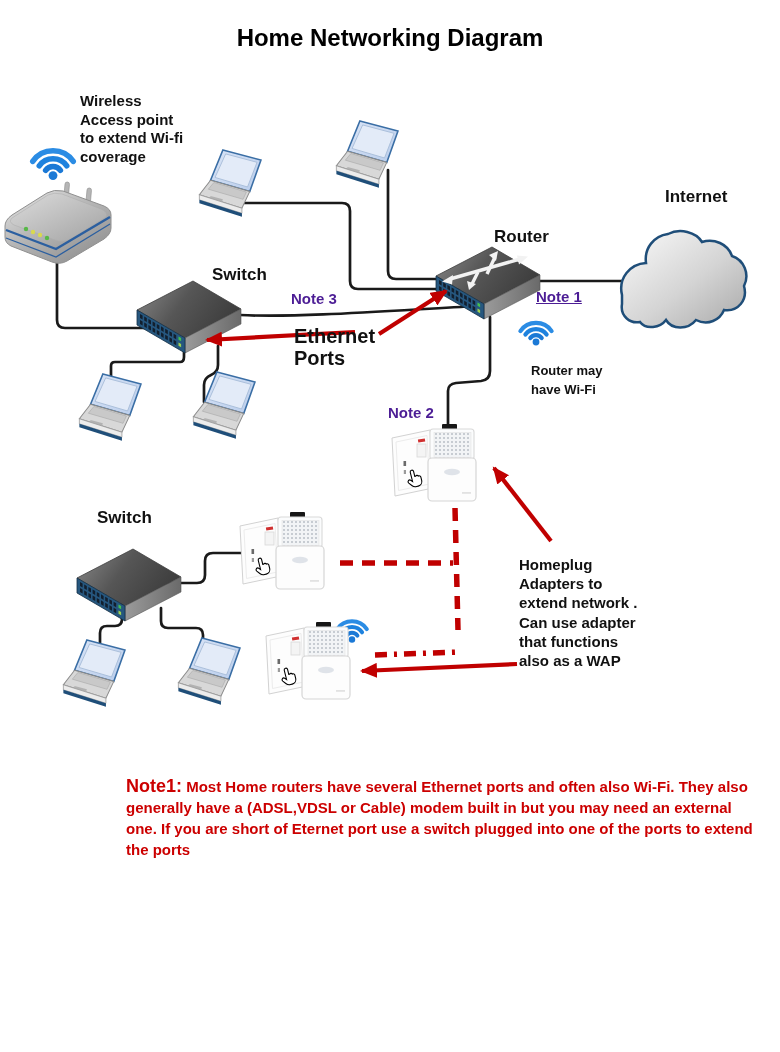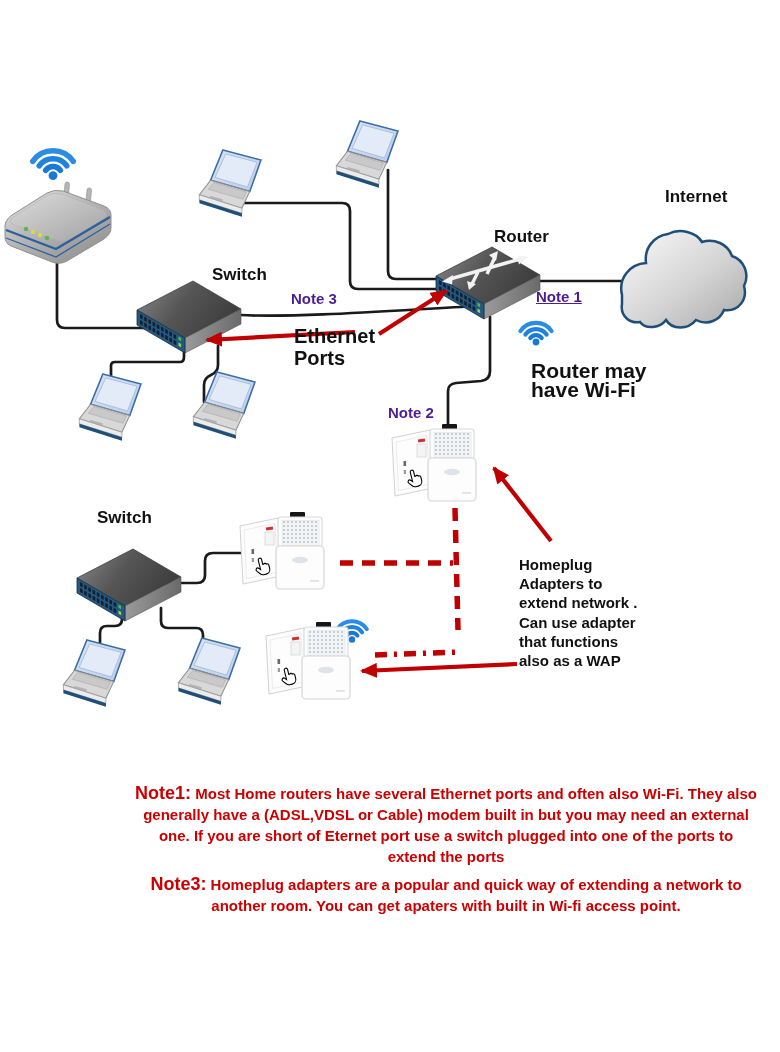--- a/index.html
+++ b/index.html
@@ -12,24 +12,24 @@
   #wireless-ap-text{left:80px;top:92px;font-size:15px;line-height:18.5px;}
   #internet-label{left:637px;top:187px;font-size:17px;margin-left:28px;}
   #router-label{left:494px;top:227px;font-size:17px;}
   #switch-upper-label{left:212px;top:265px;font-size:17px;}
   #switch-lower-label{left:97px;top:508px;font-size:17px;}
   .rednote{color:#4c1d95;font-size:15px;}
   #note1-label{left:536px;top:288px;text-decoration:underline;}
   #note2-label{left:388px;top:404px;}
   #note3-label{left:291px;top:290px;}
   #ethernet-ports-text{left:294px;top:325px;font-size:20px;line-height:22px;}
-  #router-wifi-text{left:531px;top:361px;font-size:21px;line-height:19px;}
+  #router-wifi-text{left:531px;top:361px;font-size:13px;line-height:19px;}
   #homeplug-text{left:519px;top:555px;font-size:15px;line-height:19.2px;}
   #notes-block{position:absolute;left:126px;top:776px;width:640px;color:#CC0000;}
-  #notes-block p{margin:7px;font-size:15px;font-weight:bold;line-height:21px;text-align:center;}
+  #notes-block p{margin:0;font-size:15px;font-weight:bold;line-height:21px;}
   #notes-block .note-label{font-size:18px;font-weight:bold;letter-spacing:0px;}
 </style>
 </head>
 <body>
 
 <div id="canvas">
 
 <svg id="diagram-svg" width="780" height="1052" viewBox="0 0 780 1052">
   <defs>
     <linearGradient id="gTop" x1="0" y1="0" x2="1" y2="0.4">
@@ -193,21 +193,26 @@
     <line x1="517" y1="664" x2="362" y2="671" marker-end="url(#redhead)"></line>
   </g>
 
   <g stroke="#C00000" stroke-width="5.5" fill="none">
     <line x1="455" y1="508" x2="458" y2="630" stroke-dasharray="13 9"></line>
     <line x1="340" y1="563" x2="453" y2="563" stroke-dasharray="13 9"></line>
     <line x1="375" y1="655" x2="461" y2="652" stroke-dasharray="12 7 3 7"></line>
   </g>
 </svg>
 
-
+<div id="title" class="txt">Home Networking Diagram</div>
+
+<div id="wireless-ap-text" class="txt prelines">Wireless
+Access point
+to extend Wi-fi
+coverage</div>
 <div id="internet-label" class="txt">Internet</div>
 <div id="router-label" class="txt">Router</div>
 <div id="switch-upper-label" class="txt">Switch</div>
 <div id="switch-lower-label" class="txt">Switch</div>
 
 <div id="note1-label" class="txt rednote">Note 1</div>
 <div id="note2-label" class="txt rednote">Note 2</div>
 <div id="note3-label" class="txt rednote">Note 3</div>
 
 <div id="ethernet-ports-text" class="txt prelines">Ethernet
@@ -216,16 +221,15 @@
 have Wi-Fi</div>
 <div id="homeplug-text" class="txt prelines">Homeplug
 Adapters to
 extend network .
 Can use adapter
 that functions
 also as a WAP</div>
 
 <div id="notes-block">
   <p><span class="note-label">Note1:</span><span> Most Home routers have several Ethernet ports and often also Wi-Fi. They also generally have a (ADSL,VDSL or Cable) modem built in but you may need an external one. If you are short of Eternet port use a switch plugged into one of the ports to extend the ports</span></p>
-  <p><span class="note-label">Note3:</span><span> Homeplug adapters are a popular and quick way of extending a network to another room. You can get apaters with built in Wi-fi access point.</span></p>
 </div>
 
 </div>
 
 </body></html>

